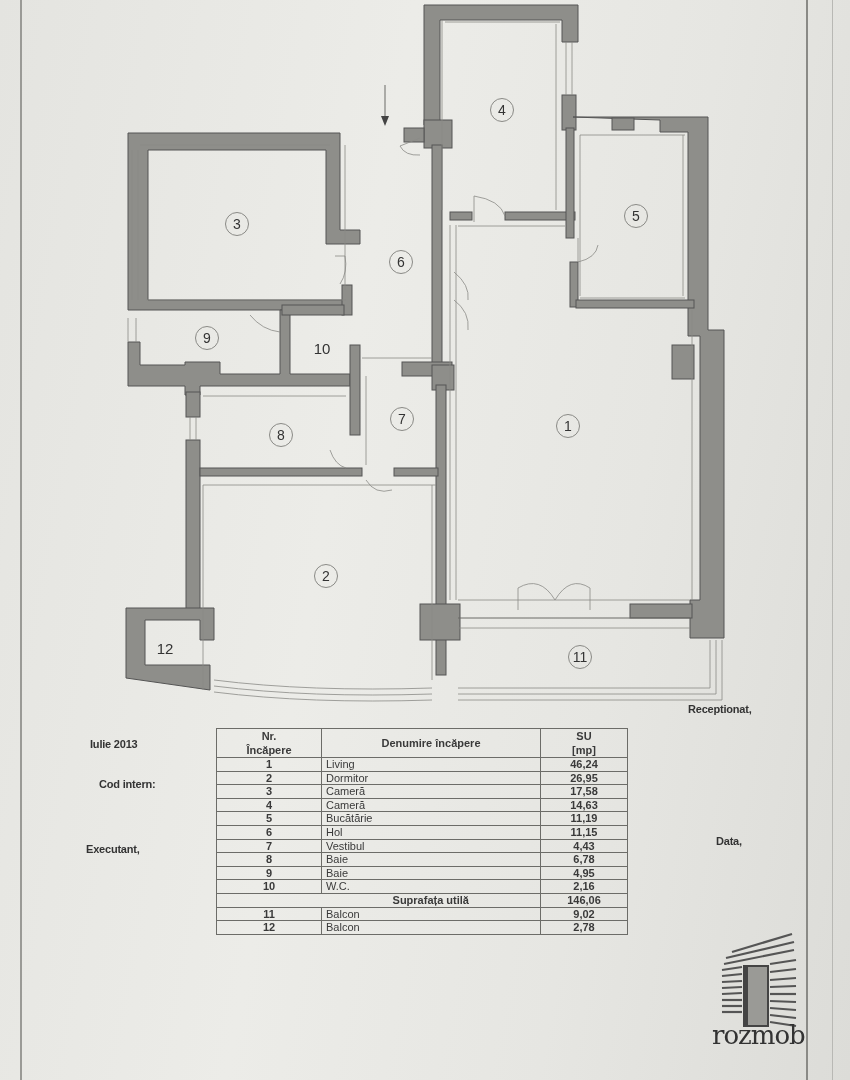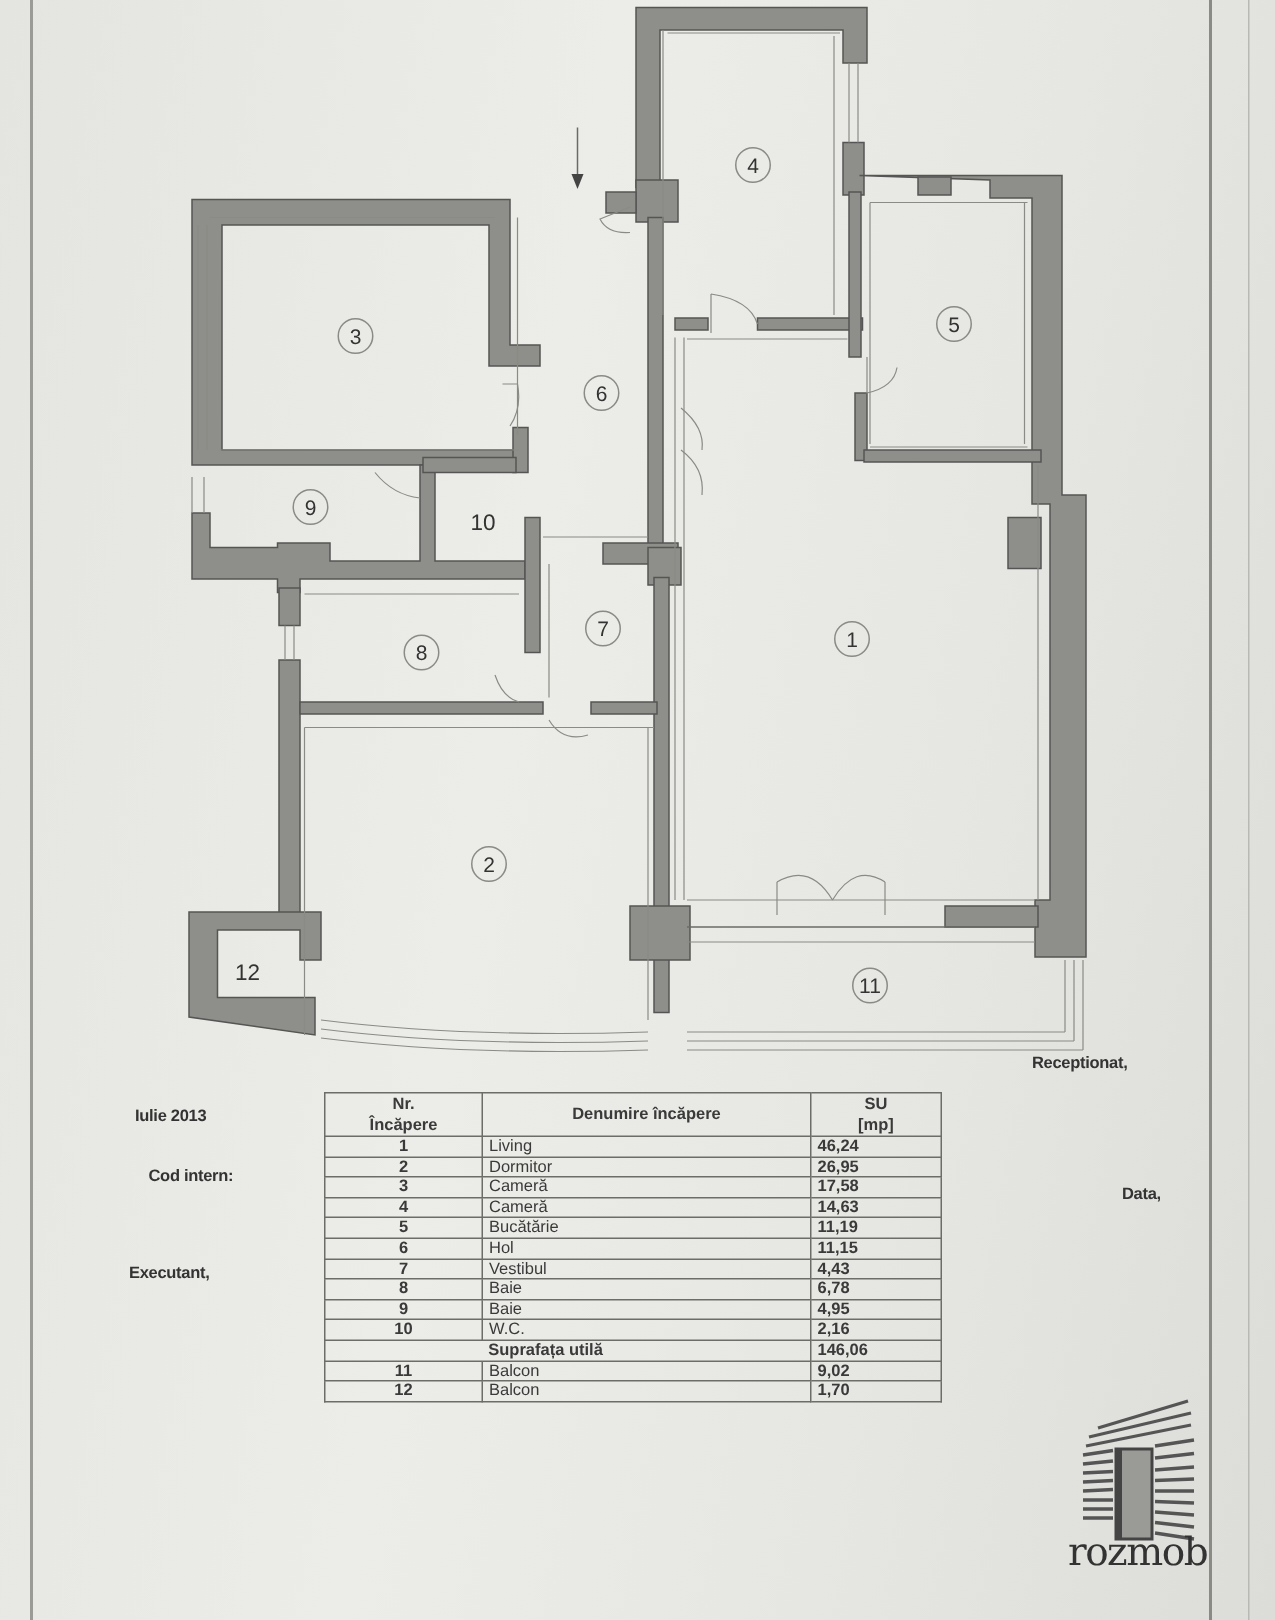--- a/index.html
+++ b/index.html
@@ -18,23 +18,23 @@
   .thin { stroke:#8a8a86; stroke-width:0.8; fill:none; }
   .room-num { position:absolute; font-size:14px; color:#333; width:22px; height:22px; line-height:22px; text-align:center;
               border:1px solid #8a8a86; border-radius:50%; transform:translate(-50%,-50%); }
   .room-num.plain { border:none; font-size:15px; }
   .meta { position:absolute; font-size:11px; font-weight:bold; color:#333; letter-spacing:-0.2px; }
   table.rooms { position:absolute; left:216px; top:728px; width:412px; border-collapse:collapse;
                 font-size:11px; font-weight:bold; color:#3a3a3a; }
   table.rooms td, table.rooms th { border:1px solid #6c6c68; padding:0 4px; line-height:12.6px; height:12.6px; }
   table.rooms th { font-weight:bold; line-height:14px; }
   table.rooms td.nr { text-align:center; width:96px; }
-  table.rooms td.val { text-align:left; width:78px; }
+  table.rooms td.val { text-align:center; width:78px; }
   table.rooms td.name { font-weight:normal; }
-  table.rooms td.sum { text-align:left; border-left:none; }
+  table.rooms td.sum { text-align:center; border-left:none; }
   table.rooms td.blank { border-right:none; }
   .logo { position:absolute; left:712px; top:915px; width:100px; height:140px; }
   .logo-text { position:absolute; left:712px; top:1020px; font-family:"DejaVu Serif", serif; font-size:26px; color:#333; letter-spacing:-1px; }
 </style>
 </head>
 <body>
 
 <div class="page-edge-left"></div>
 <div class="page-edge-right"></div>
 <div class="page-edge-right2"></div>
@@ -150,21 +150,21 @@
     <div class="room-num plain" style="left: 322px; top: 349px;">10</div>
     <div class="room-num" style="left: 580px; top: 657px;">11</div>
     <div class="room-num plain" style="left: 165px; top: 649px;">12</div>
   </div>
 
 <div class="meta" style="left:90px; top:738px;">Iulie 2013</div>
 <div class="meta" style="left:86px; top:778px;margin-left:13px;">Cod intern:</div>
 <div class="meta" style="left:86px; top:843px;">Executant,</div>
 
 <div class="meta" style="left:688px; top:703px;">Receptionat,</div>
-<div class="meta" style="left:716px; top:790px;margin-left:32px;">Data,</div>
+<div class="meta" style="left:716px; top:835px;">Data,</div>
 
 <table class="rooms">
   <thead>
     <tr>
       <th>
         <div>Nr.</div>
         <div>Încăpere</div>
       </th>
       <th>Denumire încăpere</th>
       <th>
@@ -230,21 +230,21 @@
         <td class="val" style="font-weight:bold">146,06</td>
       </tr>
       <tr>
         <td class="nr">11</td>
         <td class="name">Balcon</td>
         <td class="val">9,02</td>
       </tr>
       <tr>
         <td class="nr">12</td>
         <td class="name">Balcon</td>
-        <td class="val">1,70</td>
+        <td class="val">2,78</td>
       </tr>
     </tbody>
 </table>
 
 <svg class="logo" viewBox="0 0 100 110">
   <g stroke="#555" stroke-width="2.2">
     <line x1="20" y1="22" x2="80" y2="4"></line>
     <line x1="14" y1="28" x2="82" y2="12"></line>
     <line x1="12" y1="34" x2="82" y2="20"></line>
     <line x1="10" y1="40" x2="30" y2="37"></line>

